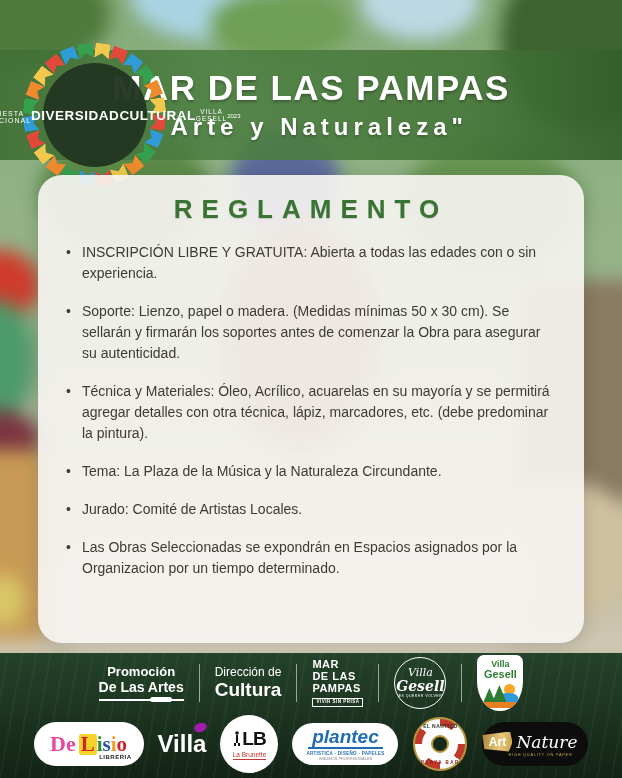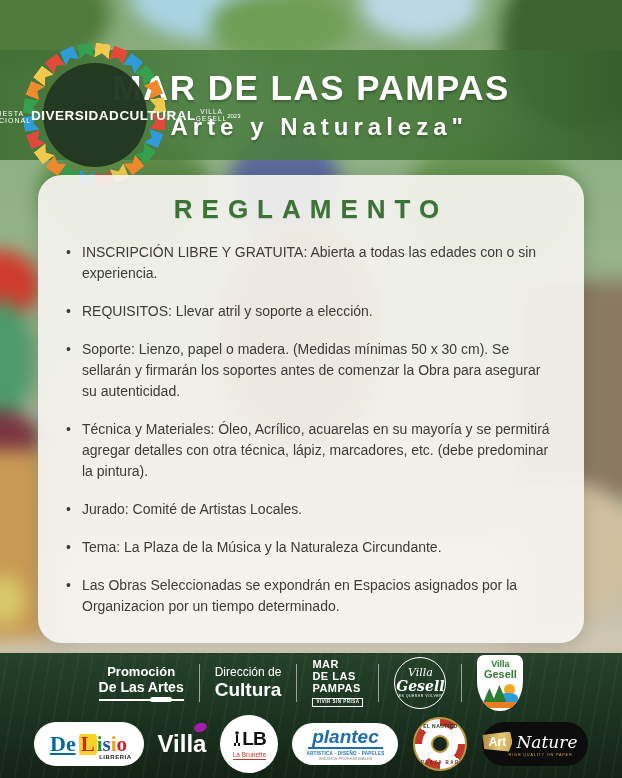--- a/index.html
+++ b/index.html
@@ -73,21 +73,21 @@
   .vg-shield .v2 { font-size:11px; font-weight:bold; line-height:1; }
   .shield-art { position:absolute; left:4px; right:4px; bottom:3px; height:24px; }
   .tree { position:absolute; bottom:6px; width:12px; height:14px; background:#2e7d32; clip-path:polygon(50% 0,100% 100%,0 100%); }
   .sun { position:absolute; right:4px; top:0; width:11px; height:11px; border-radius:50%; background:#f5a623; }
   .wave { position:absolute; right:1px; bottom:6px; width:20px; height:9px; border-radius:50% 50% 0 0; background:#2d9cdb; }
   .ground { position:absolute; left:0; right:0; bottom:0; height:6px; border-radius:0 0 8px 8px; background:#e67e22; }
 
   .sponsor-row { position:relative; z-index:2; display:flex; align-items:center; justify-content:center; gap:14px; margin-top:2px; }
   .sp-delisio { width:110px; height:44px; background:#fff; border-radius:22px; display:flex; align-items:center; justify-content:center;
       font-family:"Liberation Serif", serif; font-weight:bold; position:relative; }
-  .sp-delisio .de { font-size:22px; color:#0369a1; margin-right:3px;text-decoration:underline; }
+  .sp-delisio .de { font-size:22px; color:#ec4899; margin-right:3px; }
   .lisio-word { display:flex; align-items:center; font-size:21px; }
   .lisio-L { background:#f5d327; border-radius:3px; padding:0 2px; line-height:1; }
   .sp-delisio .lib { position:absolute; right:12px; bottom:6px; font-family:"Liberation Sans",sans-serif; font-size:6px; font-weight:bold; color:#222; letter-spacing:.5px; }
   .sp-macedo { position:relative; font-size:24px; font-weight:bold; color:#fff; }
   .thistle { position:absolute; right:-1px; top:-7px; width:13px; height:9px; border-radius:50%; background:#a21caf; transform:rotate(-18deg); }
   .sp-lb { width:58px; height:58px; background:#fff; border-radius:50%; display:flex; flex-direction:column; align-items:center; justify-content:center; color:#111; }
   .lb-top { display:flex; align-items:center; gap:1px; }
   .lb-fig { width:8px; height:16px; }
   .lb-initials { font-size:19px; font-weight:bold; letter-spacing:-1px; }
   .lb-name { font-size:6.5px; color:#c0392b; border-bottom:1px solid #c0392b; padding-bottom:1px; margin-top:1px; }
@@ -179,25 +179,24 @@
       <div class="badge-div"></div>
       <div class="badge-loc">VILLA GESELL</div>
       <div class="badge-year">2023</div>
     </div>
   </div>
 
   <div class="card">
     <div class="card-title">REGLAMENTO</div>
     <ul class="rules">
       <li><span>INSCRIPCIÓN LIBRE Y GRATUITA: Abierta a todas las edades con o sin experiencia.</span></li>
-      <li><span>REQUISITOS: Llevar atril y soporte a elección.</span></li>
       <li><span>Soporte: Lienzo, papel o madera. (Medidas mínimas 50 x 30 cm). Se sellarán y firmarán los soportes antes de comenzar la Obra para asegurar su autenticidad.</span></li>
       <li><span>Técnica y Materiales: Óleo, Acrílico, acuarelas en su mayoría y se permitirá agregar detalles con otra técnica, lápiz, marcadores, etc. (debe predominar la pintura).</span></li>
+      <li><span>Tema: La Plaza de la Música y la Naturaleza Circundante.</span></li>
       <li><span>Jurado: Comité de Artistas Locales.</span></li>
-      <li><span>Tema: La Plaza de la Música y la Naturaleza Circundante.</span></li>
       <li><span>Las Obras Seleccionadas se expondrán en Espacios asignados por la Organizacion por un tiempo determinado.</span></li>
     </ul>
   </div>
 
   <div class="footer">
     <div class="inst-row">
       <div class="inst-promocion">
         <div class="l1">Promoción</div>
         <div class="l2">De Las Artes</div>
         <div class="brush-line">

